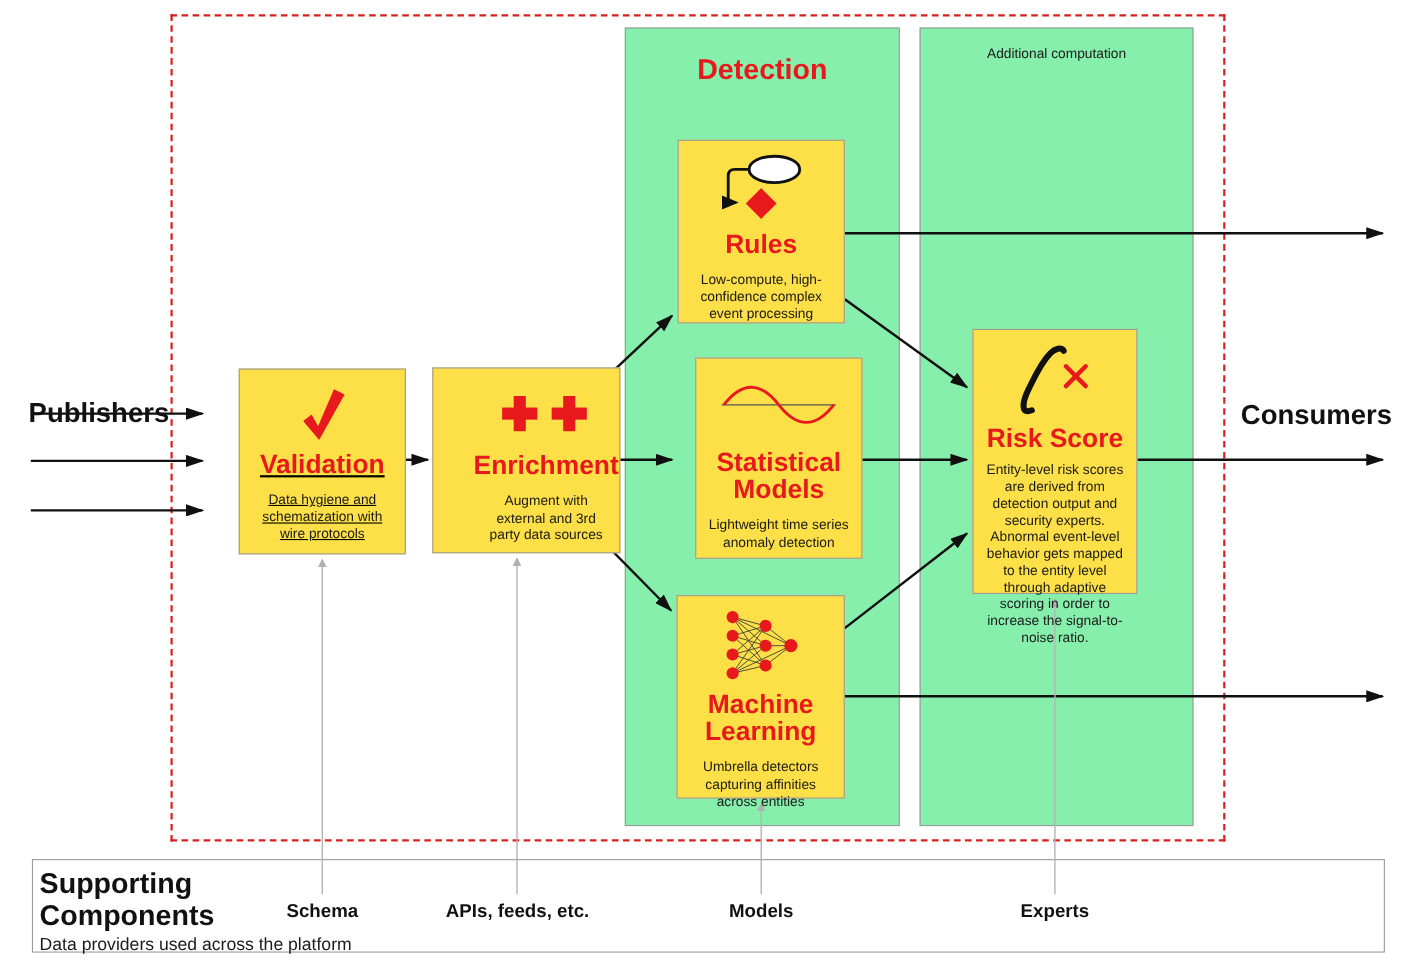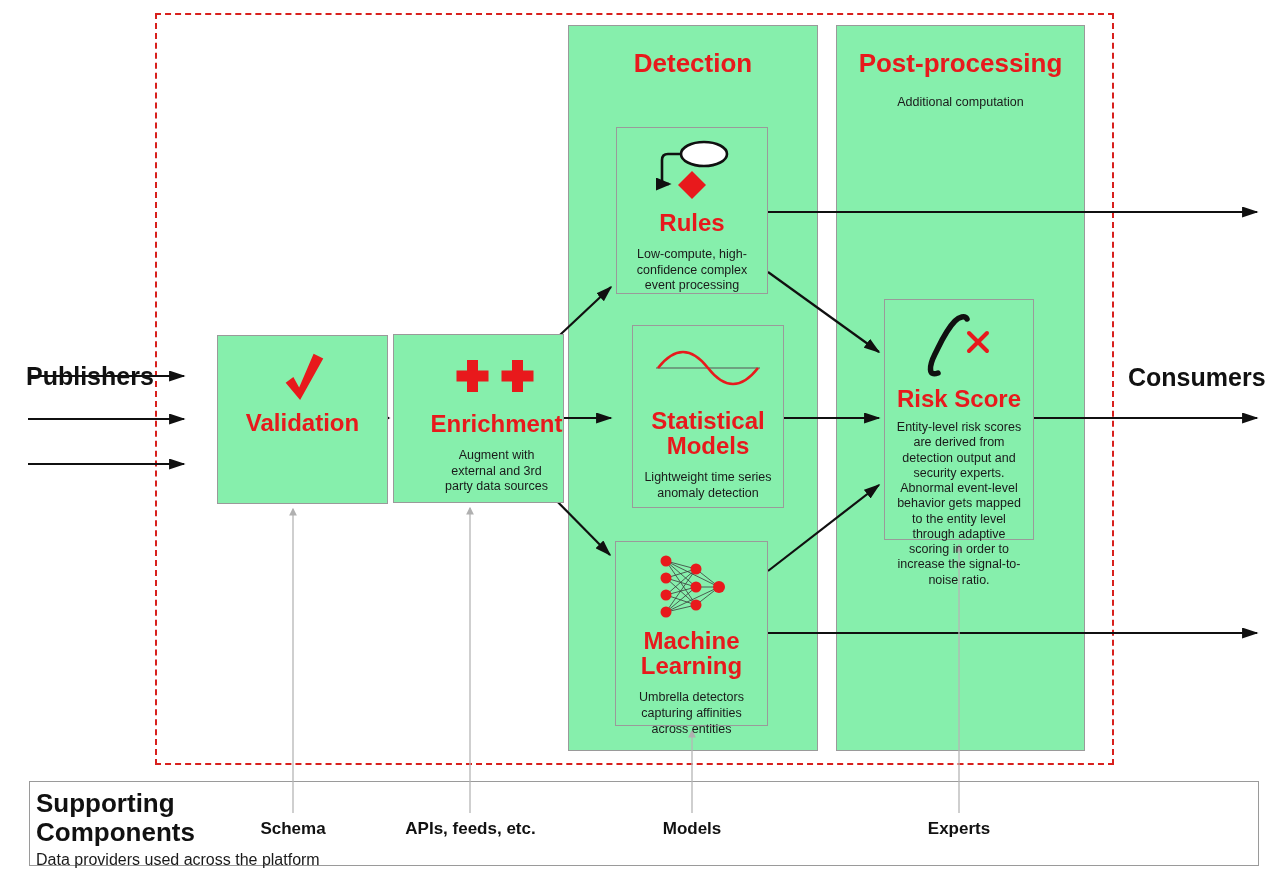--- a/index.html
+++ b/index.html
@@ -16,21 +16,21 @@
     border:2px dashed #d8201d;box-sizing:border-box;background:transparent;
   }
   
   .hlabel{font-size:25px;font-weight:bold;color:#111;letter-spacing:0;margin-top:26px;}
   
   .section{border:1px solid #9a9a9a;background:#86efac;box-sizing:border-box;text-align:center;}
   .section-title{font-size:26px;font-weight:bold;color:#e8191c;margin-top:22px;}
   .section-sub{font-size:12.5px;color:#1a1a1a;margin-top:16px;}
   
   .node{
-    border:1px solid #9a9a9a;background:#86efac;box-sizing:border-box;
+    border:1px solid #9a9a9a;background:#fde047;box-sizing:border-box;
     display:flex;flex-direction:column;align-items:center;text-align:center;
     padding:12px 8px 8px 8px;
   }
   .node-icon{display:flex;align-items:center;justify-content:center;}
   .node-title{font-size:24px;font-weight:bold;color:#e8191c;line-height:1.05;margin-top:8px;}
   .node-desc{font-size:12.5px;color:#1a1a1a;line-height:1.25;margin-top:12px;}
   .risk .node-desc{margin-top:9px;line-height:1.22;}
   
   #supporting-box{
     left:29px;top:781px;width:1230px;height:85px;border:1px solid #9a9a9a;
@@ -48,21 +48,20 @@
   <div id="platform-border" class="abs layer0"></div>
 
   <div class="abs layer2 hlabel" style="left:26px;top:336px;">Publishers</div>
   <div class="abs layer2 hlabel" style="left:1128px;top:337px;">Consumers</div>
 
   <div class="abs layer0 section" style="left:568px;top:25px;width:250px;height:726px;">
     <div class="section-title">Detection</div>
   </div>
 
   <div class="abs layer0 section" style="left:836px;top:25px;width:249px;height:726px;">
-    <div class="section-title">Post-processing</div>
     <div class="section-sub">Additional computation</div>
   </div>
 
   <div id="supporting-box" class="abs layer0"></div>
   <div id="supporting-title" class="abs layer2">Supporting Components</div>
   <div id="supporting-sub" class="abs layer2">Data providers used across the platform</div>
   <div class="abs layer2 support-label" style="left:233px;width:120px;">Schema</div>
   <div class="abs layer2 support-label" style="left:388px;width:165px;">APIs, feeds, etc.</div>
   <div class="abs layer2 support-label" style="left:632px;width:120px;">Models</div>
   <div class="abs layer2 support-label" style="left:899px;width:120px;">Experts</div>
@@ -92,27 +91,28 @@
       <line x1="1034" y1="418" x2="1257" y2="418" marker-end="url(#mb)"></line>
     </g>
     <g stroke="#b5b5b5" stroke-width="1.3">
       <line x1="293" y1="813" x2="293" y2="509" marker-end="url(#mg)"></line>
       <line x1="470" y1="813" x2="470" y2="508" marker-end="url(#mg)"></line>
       <line x1="692" y1="813" x2="692" y2="731" marker-end="url(#mg)"></line>
       <line x1="959" y1="813" x2="959" y2="545" marker-end="url(#mg)"></line>
     </g>
   </svg>
 
-  <div class="abs layer2 node" style="left:217px;top:335px;width:171px;height:169px;">
+  <div class="abs layer2 node" style="left:217px;top:335px;width:152px;height:169px;text-decoration:underline;">
     <span class="node-icon">
       <svg width="58" height="54" viewBox="0 0 60 56">
         <polygon points="12,36 20,30 26,41 41,6 51,11 27,54" fill="#e8191c"></polygon>
       </svg>
     </span>
     <div class="node-title">Validation</div>
+    <div class="node-desc">Data hygiene and schematization with wire protocols</div>
   </div>
 
   <div class="abs layer2 node" style="left:393px;top:334px;width:171px;height:169px;padding-left:44px;">
     <span class="node-icon" style="margin-top:8px;">
       <svg width="96" height="42" viewBox="0 0 96 42">
         <g fill="#e8191c">
           <rect x="18" y="5" width="11" height="32"></rect>
           <rect x="7.5" y="15.5" width="32" height="11"></rect>
           <rect x="63" y="5" width="11" height="32"></rect>
           <rect x="52.5" y="15.5" width="32" height="11"></rect>

